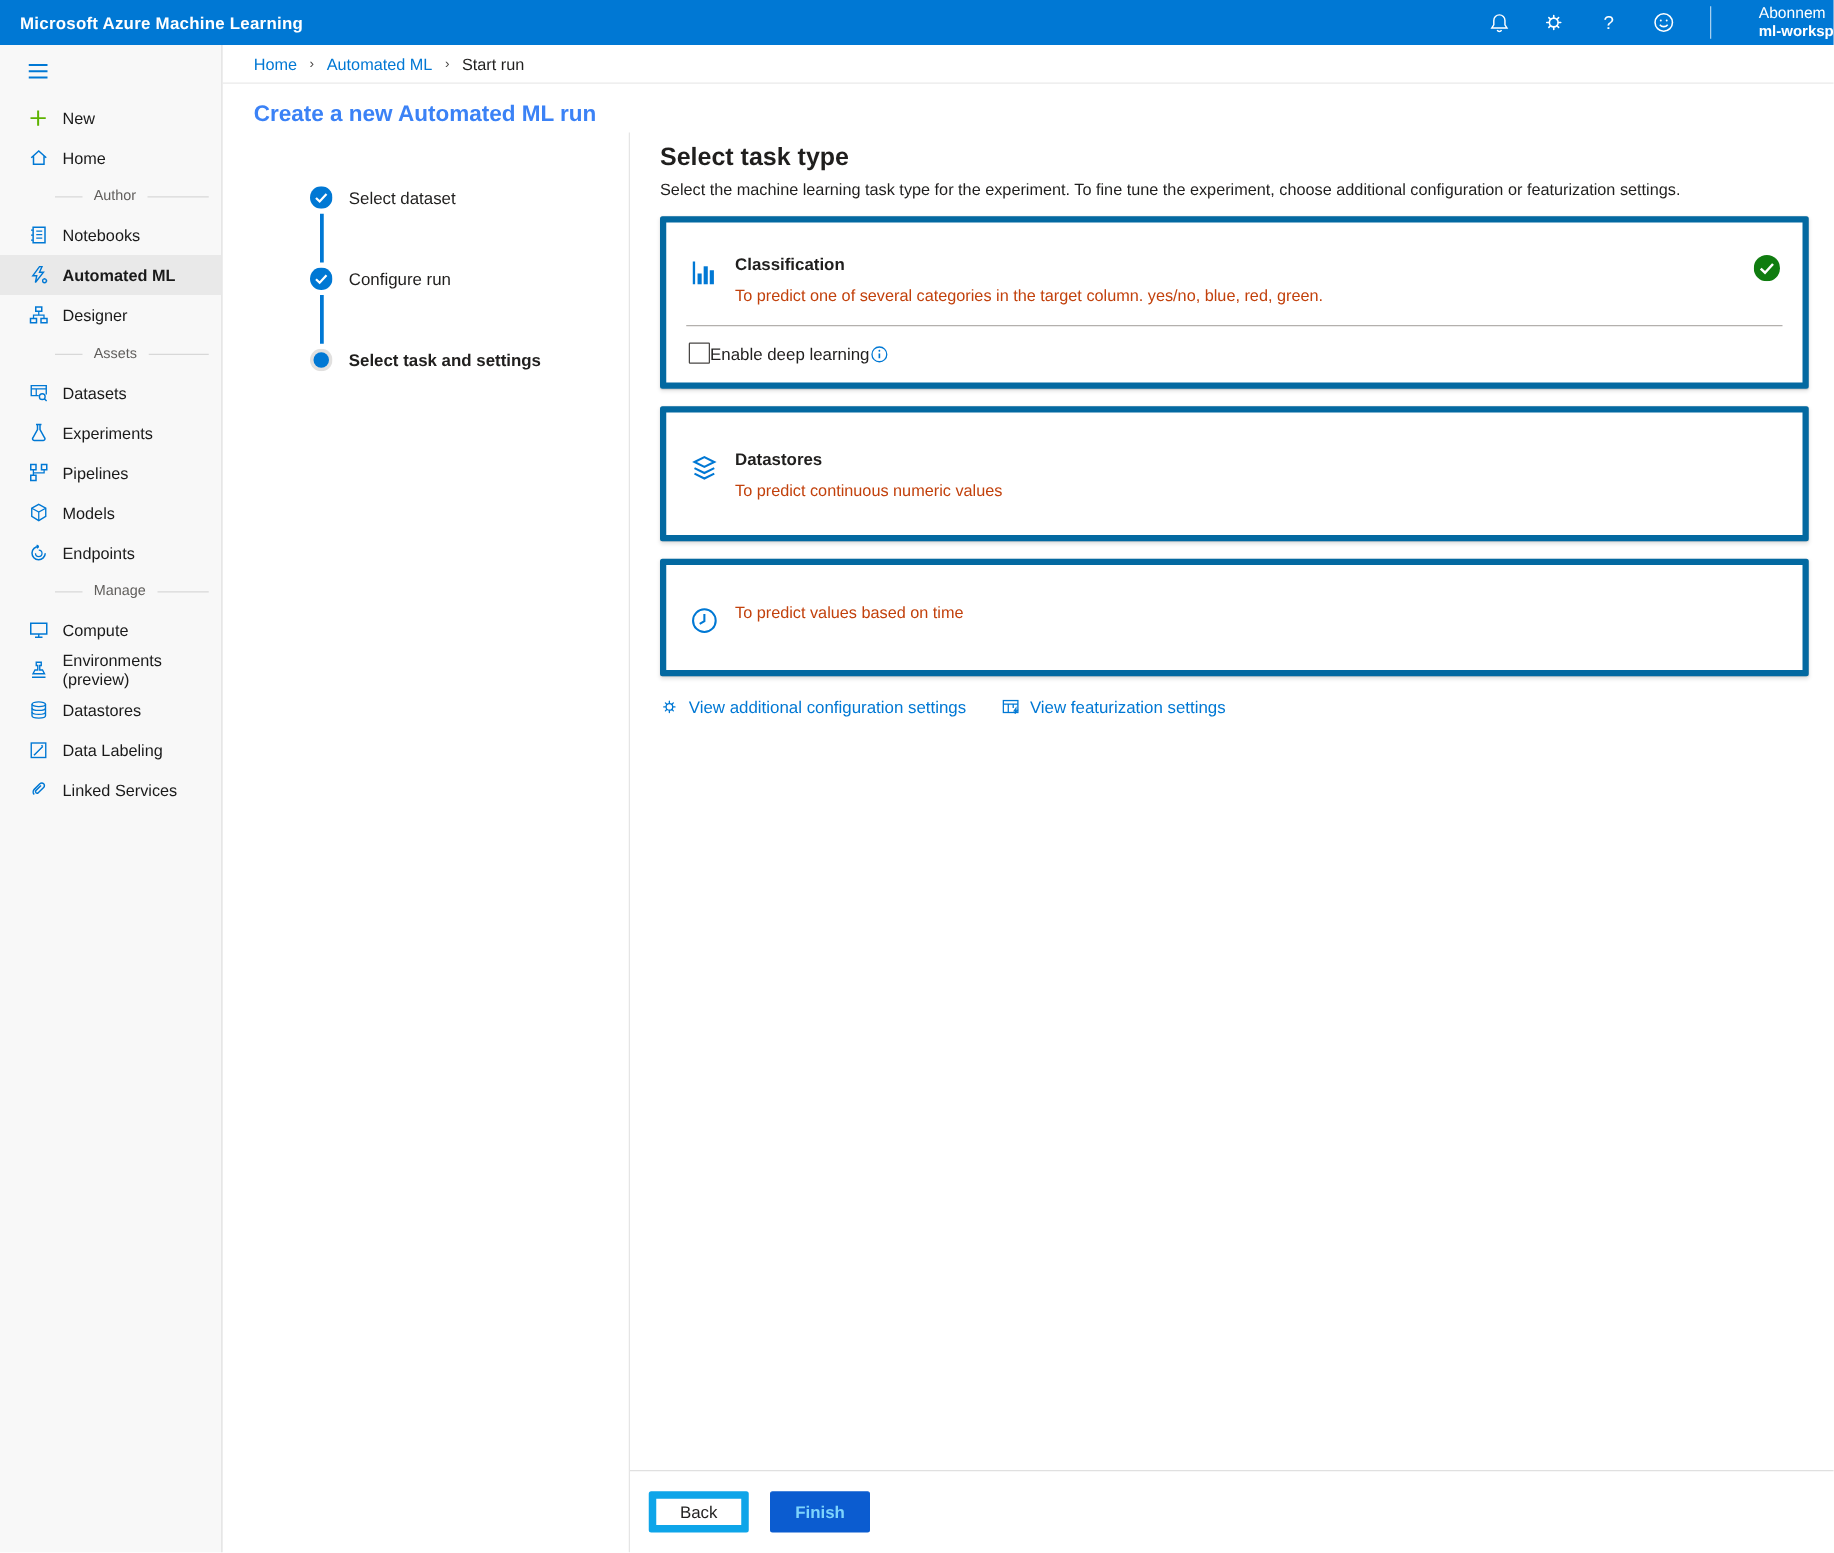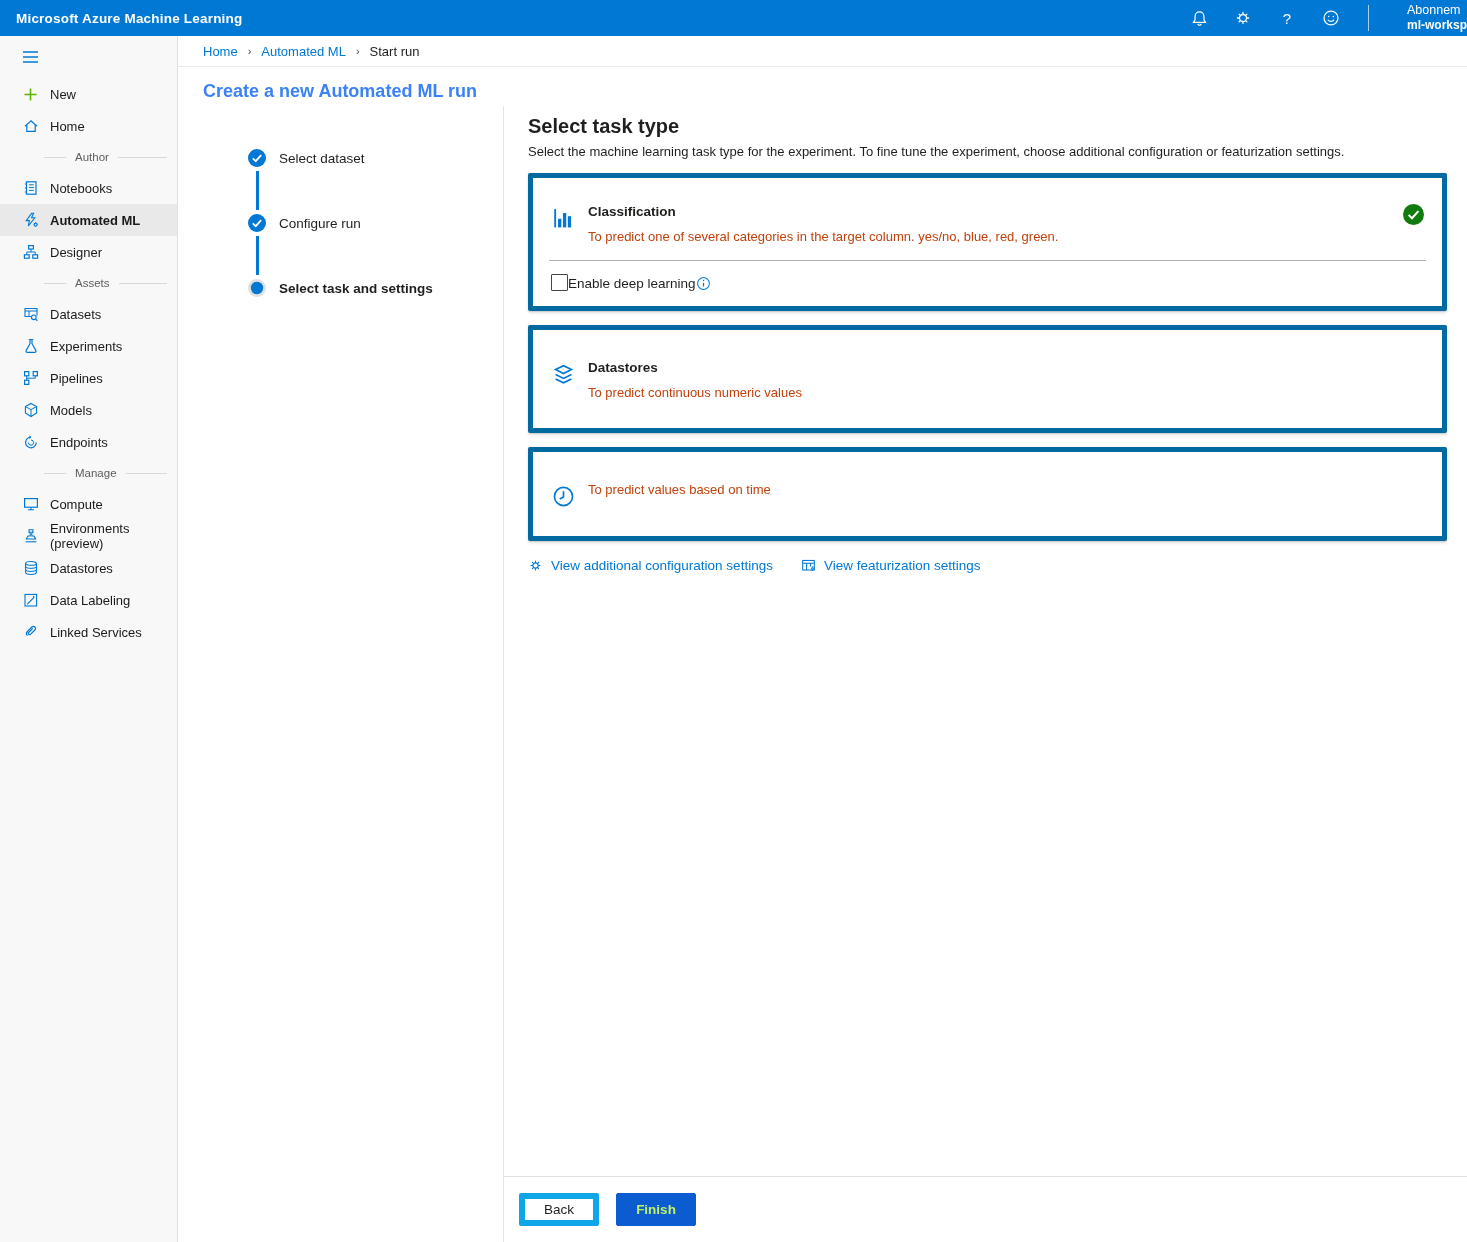--- a/index.html
+++ b/index.html
@@ -74,21 +74,21 @@
   .card-simple { padding:30px 18px 28px 18px; display:flex; align-items:flex-start; }
 
   .links-row { display:flex; align-items:center; gap:28px; margin-top:17px; }
   .cfg-link { display:flex; align-items:center; gap:8px; color:#0078d4; font-size:13.5px; cursor:pointer; }
 
   
   .panel-footer { flex:none; border-top:1px solid #e0e0e0; padding:16px 0 16px 15px; display:flex; gap:17px; }
   .btn { height:33px; min-width:80px; font-size:13.5px; display:flex; align-items:center; justify-content:center;
     border-radius:2px; cursor:pointer; font-family:inherit; padding:0 18px; }
   .btn-back { background:#fff; border:6px solid #0ea5e9; color:#201f1e; }
-  .btn-finish { background:#0b5cd0; border:1px solid #0b5cd0; color:#bef264; font-weight:600; }
+  .btn-finish { background:#0b5cd0; border:1px solid #0b5cd0; color:#7dd3fc; font-weight:600; }
 
   svg { display:block; }
 </style>
 </head>
 <body>
 
 <header class="topbar">
   <div class="topbar-title">Microsoft Azure Machine Learning</div>
   <div class="topbar-right">
     <span class="tb-icon">

